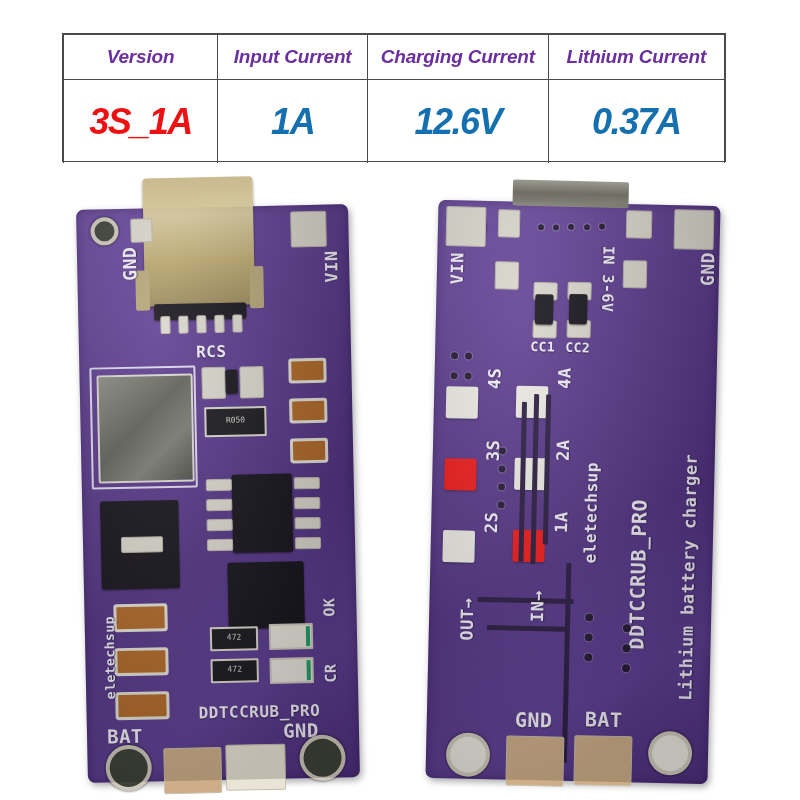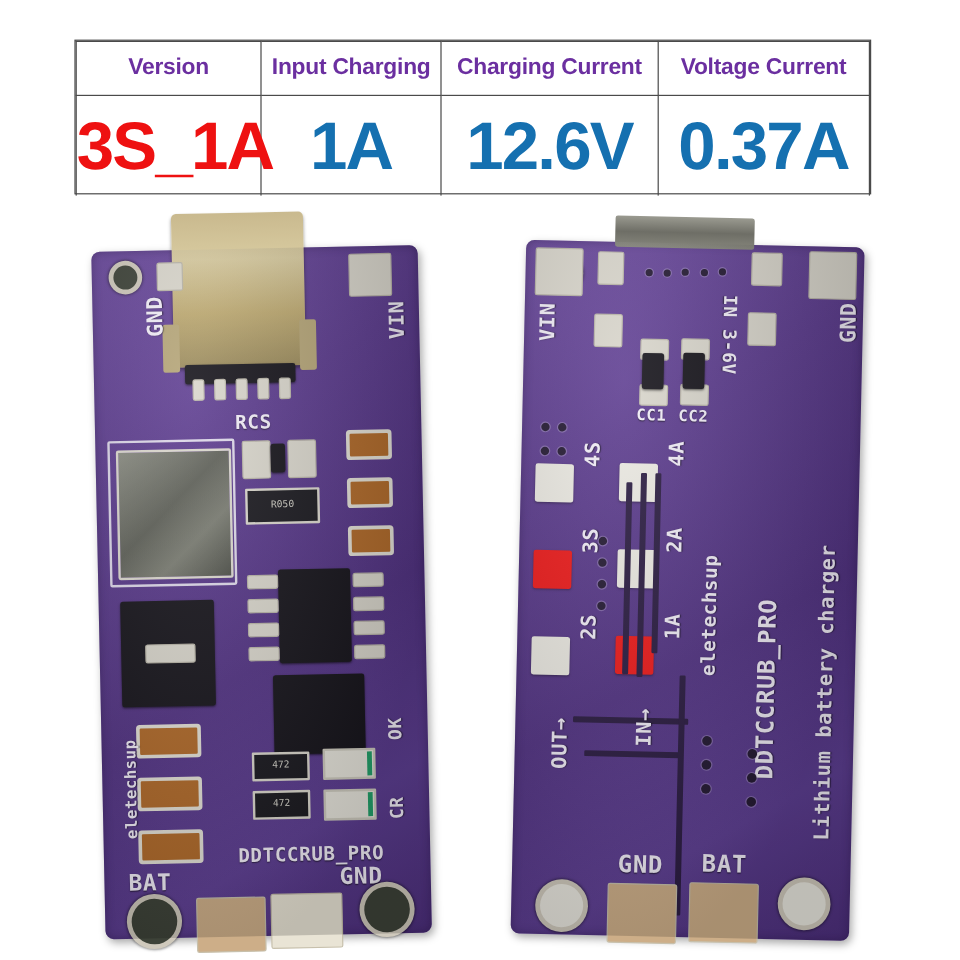--- a/index.html
+++ b/index.html
@@ -1,29 +1,29 @@
 <!DOCTYPE html>
 <html><head>
 <meta charset="utf-8">
 <style>
   html,body{margin:0;padding:0;background:#ffffff;}
   body{width:800px;height:800px;position:relative;overflow:hidden;
        font-family:"Liberation Sans","DejaVu Sans",sans-serif;}
 
   
   #spec-table{position:absolute;left:62px;top:33px;width:664px;height:129px;
-              border:1px solid #4a4a4a;box-sizing:border-box;}
+              border:1px solid #4a4a4a;box-sizing:border-box;font-style:italic;}
   #spec-table table{width:100%;height:100%;border-collapse:collapse;table-layout:fixed;}
   #spec-table td{border:1px solid #4a4a4a;text-align:center;vertical-align:middle;padding:0;}
   .col-1{width:23.3%;} .col-2{width:22.7%;} .col-3{width:27.3%;} .col-4{width:26.7%;}
   tr.header-row td{height:44px;}
   tr.value-row  td{height:84px;}
   .hdr{color:#6b2fa0;font-size:19px;font-weight:bold;letter-spacing:-0.2px;
        white-space:nowrap;}
-  .val{font-size:56px;font-weight:bold;letter-spacing:-1.5px;line-height:1;}
+  .val{font-size:36px;font-weight:bold;letter-spacing:-1.5px;line-height:1;}
   .val.red{color:#ee1111;}
   .val.blue{color:#1570b0;}
 
   
   #photo{position:absolute;left:0;top:163px;width:800px;height:637px;background:#ffffff;}
 
   
   .board{position:absolute;background:
       linear-gradient(150deg,#6b4a9e 0%,#5d3d8f 28%,#533484 58%,#5e3f93 80%,#4d2f7c 100%);
       box-shadow:0 0 8px rgba(40,20,70,.45) inset, 2px 3px 7px rgba(0,0,0,.35);
@@ -75,25 +75,25 @@
 </head>
 <body>
 
 <div id="spec-table">
   <table>
     <tbody>
         <tr class="header-row">
       <td class="col-1">
         <span class="hdr">Version</span></td>
       <td class="col-2">
-        <span class="hdr">Input Charging</span></td>
+        <span class="hdr">Input Current</span></td>
       <td class="col-3">
         <span class="hdr">Charging Current</span></td>
       <td class="col-4">
-        <span class="hdr">Voltage Current</span></td>
+        <span class="hdr">Lithium Current</span></td>
     </tr>
     <tr class="value-row">
       <td class="col-1">
         <span class="val red">3S_1A</span></td>
       <td class="col-2">
         <span class="val blue">1A</span></td>
       <td class="col-3">
         <span class="val blue">12.6V</span></td>
       <td class="col-4">
         <span class="val blue">0.37A</span></td>

